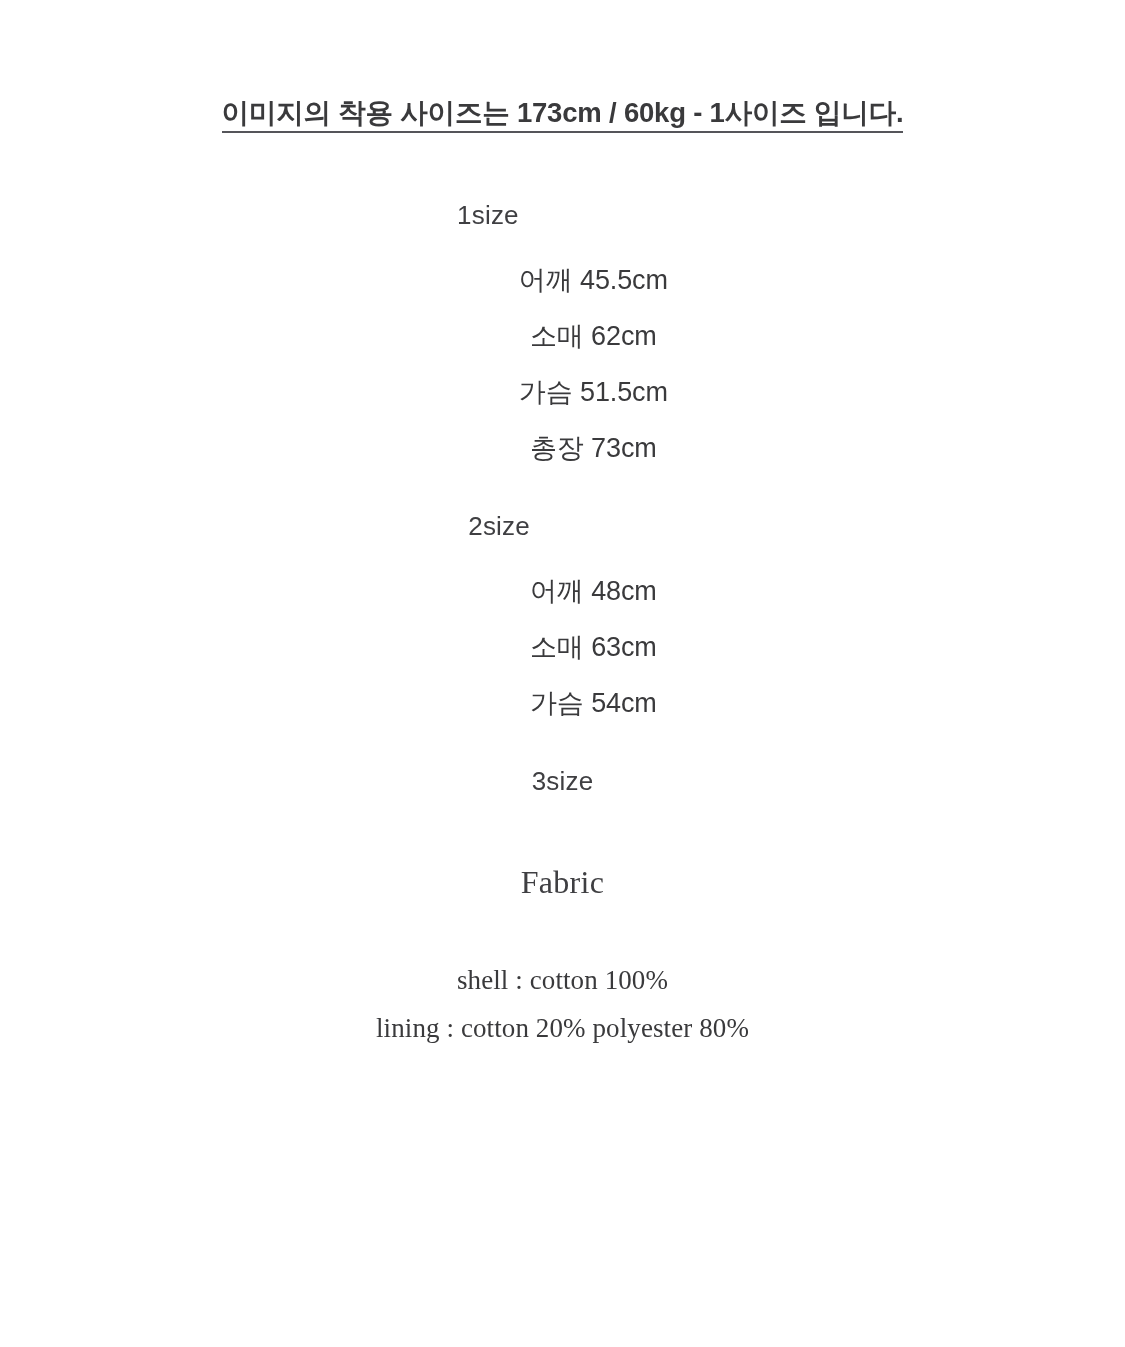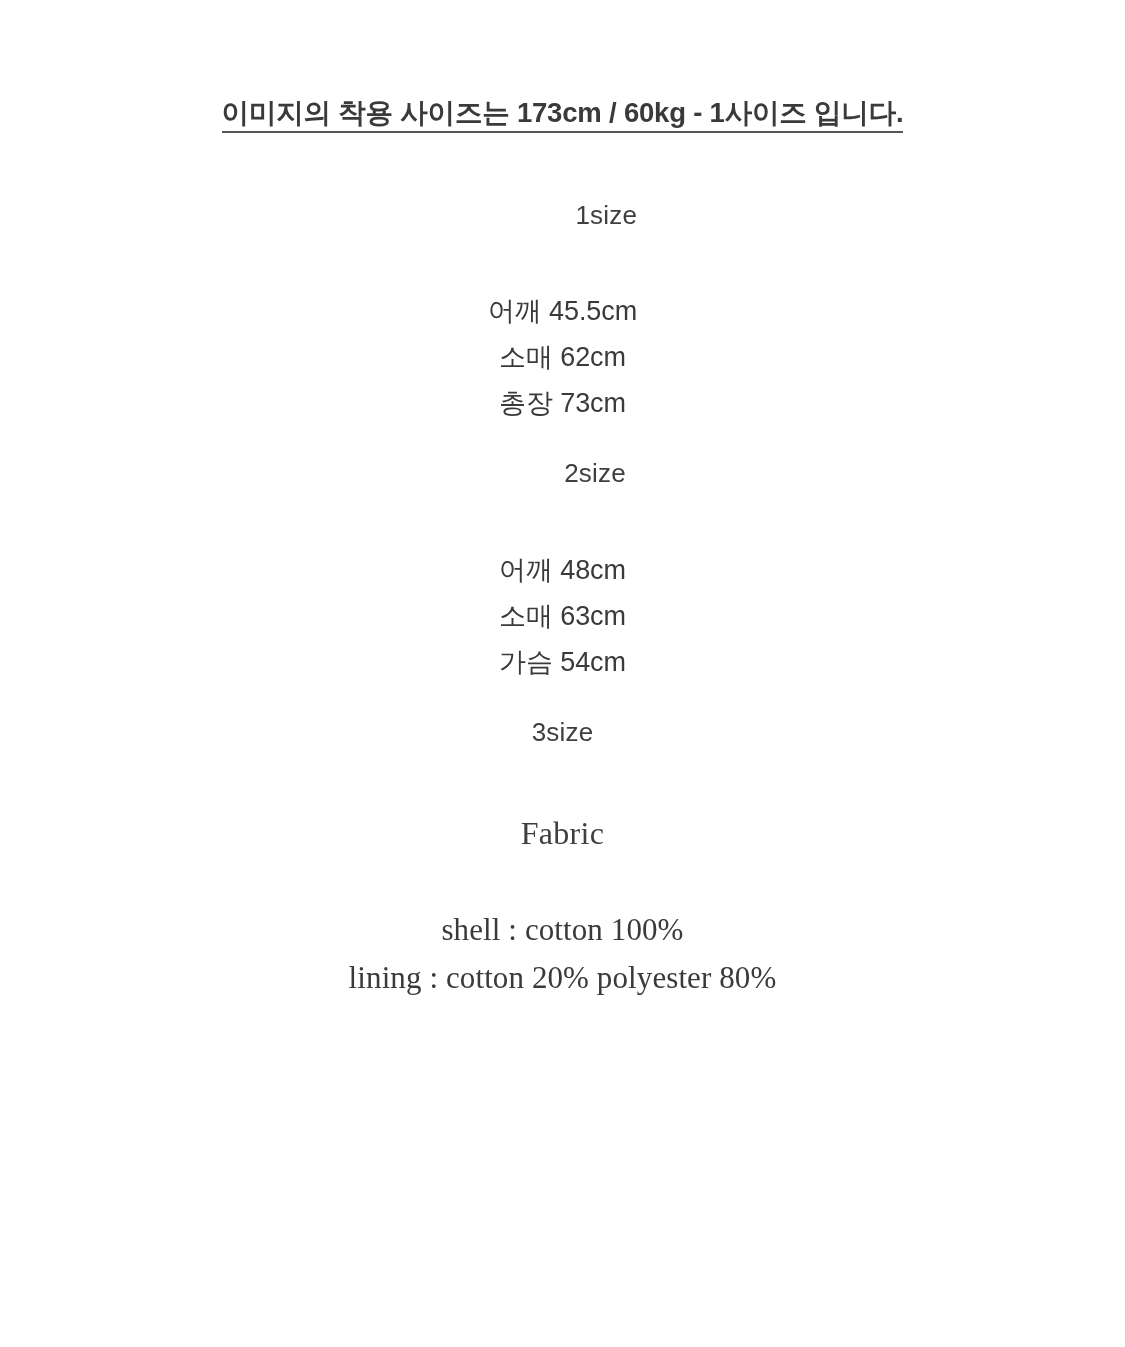--- a/index.html
+++ b/index.html
@@ -38,40 +38,40 @@
     text-align: left;
     white-space: nowrap;
     border-bottom: 2px solid #55555a;
     padding-bottom: 3px;
     line-height: 1.1;
   }
 
   
   .size-section {
     display: flex;
-    flex-direction: column;
-    align-items: flex-end;
+    align-items: flex-start;
     text-align: center;
   }
   .size-section.first { margin-top: 67px; }
-  .size-section.next  { margin-top: 32px; }
+  .size-section.next  { margin-top: 40px; }
 
   .size-title {
     font-size: 26px;
     font-weight: 400;
     color: #3f3f42;
     letter-spacing: 0.2px;
     line-height: 1.2;
   }
 
   .measure-list {
     margin-top: 57px;
     display: flex;
     flex-direction: column;
     align-items: center;
+    gap: 10px;
   }
   .measure-line {
     font-size: 27px;
     font-weight: 400;
     color: #3a3a3c;
     line-height: 46px;
     letter-spacing: -0.1px;
     white-space: nowrap;
   }
 
@@ -91,40 +91,41 @@
     letter-spacing: 0.3px;
     line-height: 1.2;
   }
   .fabric-list {
     margin-top: 54px;
     display: flex;
     flex-direction: column;
     align-items: center;
   }
   .fabric-line {
-    font-size: 31px;
+    font-size: 27px;
     font-weight: 400;
     color: #3a3a3c;
     line-height: 48px;
     letter-spacing: 0.1px;
     white-space: nowrap;
   }
 </style>
 </head>
 <body>
 
 <div class="page">
 
   <div class="wear-note">이미지의 착용 사이즈는 173cm / 60kg - 1사이즈 입니다.</div>
 
   <div class="size-section first">
     <div class="size-title">1size</div>
     <div class="measure-list">
       <div class="measure-line">어깨 45.5cm</div>
       <div class="measure-line">소매 62cm</div>
+      <div class="measure-line">가슴 51.5cm</div>
       <div class="measure-line">총장 73cm</div>
     </div>
   </div>
 
   <div class="size-section next">
     <div class="size-title">2size</div>
     <div class="measure-list">
       <div class="measure-line">어깨 48cm</div>
       <div class="measure-line">소매 63cm</div>
       <div class="measure-line">가슴 54cm</div>

